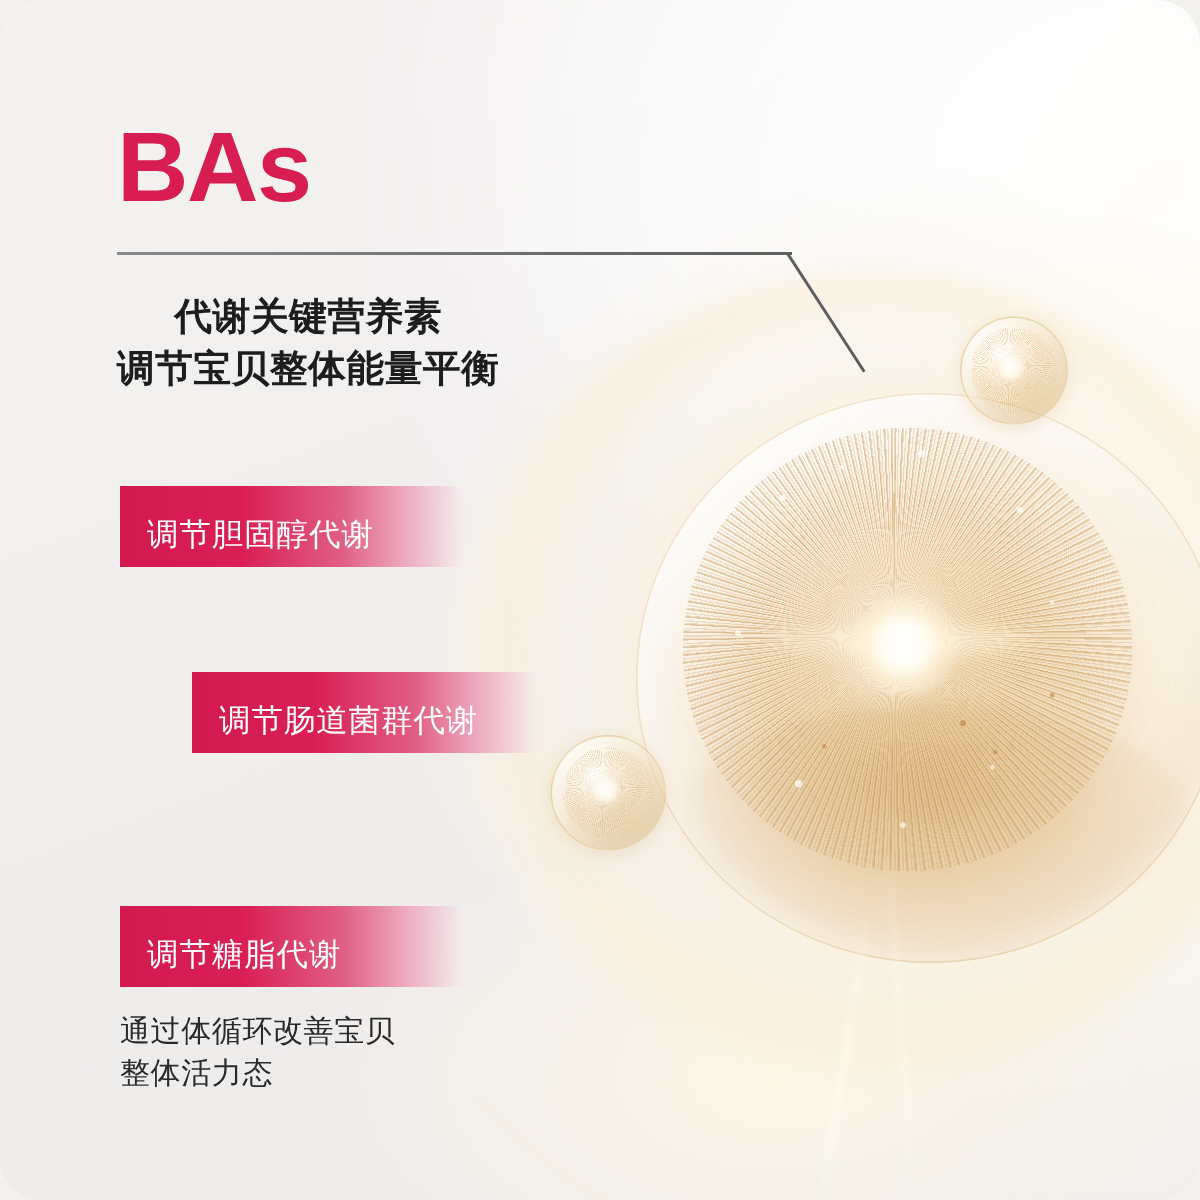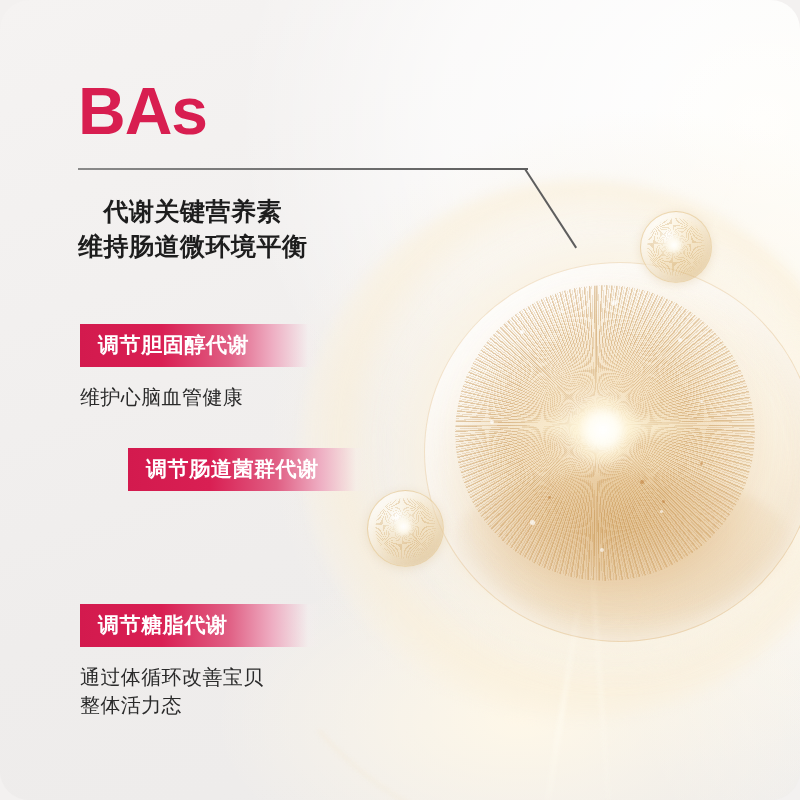--- a/index.html
+++ b/index.html
@@ -175,23 +175,23 @@
   .subhead {
     position:absolute; left:78px; top:194px;
     font-size:25px; font-weight:bold; color:#1d1d1d;
     line-height:1.38; letter-spacing:.5px;text-align:center;
   }
 
   .feature { position:absolute; left:80px; }
   .feature .banner {
     display:inline-block;
     min-width:240px;
-    padding:7px 44px 8px 18px;
+    padding:18px 44px 8px 18px;
     color:#ffffff;
-    font-size:21px; font-weight:bold;
+    font-size:21px; font-weight:normal;
     letter-spacing:.6px;
     background:linear-gradient(to right,
         #d31a4e 0%, #d91f53 34%, #e05f84 62%, #eeadc2 80%, rgba(245,236,238,.35) 95%, rgba(243,241,240,0) 100%);
     white-space:nowrap;
   }
   .feature .desc {
     margin-top:16px;
     font-size:20px; color:#2a2a2a; line-height:1.42;
     letter-spacing:.4px;
   }
@@ -247,26 +247,25 @@
   <div class="art streak"></div>
   <div class="art streak k2"></div>
 
   <div class="headline">BAs</div>
 
   <div class="rule"></div>
   <div class="rule-diag"></div>
 
   <div class="subhead">
     <div>代谢关键营养素</div>
-    <div>维持肠道微环境平衡</div>
+    <div>调节宝贝整体能量平衡</div>
   </div>
 
   <div class="feature" id="feature-0">
     <div class="banner">调节胆固醇代谢</div>
-    <div class="desc">维护心脑血管健康</div>
   </div>
 
   <div class="feature" id="feature-1">
     <div class="banner">调节肠道菌群代谢</div>
   </div>
 
   <div class="feature" id="feature-2">
     <div class="banner">调节糖脂代谢</div>
     <div class="desc" style="white-space:pre-line">通过体循环改善宝贝
 整体活力态</div>

